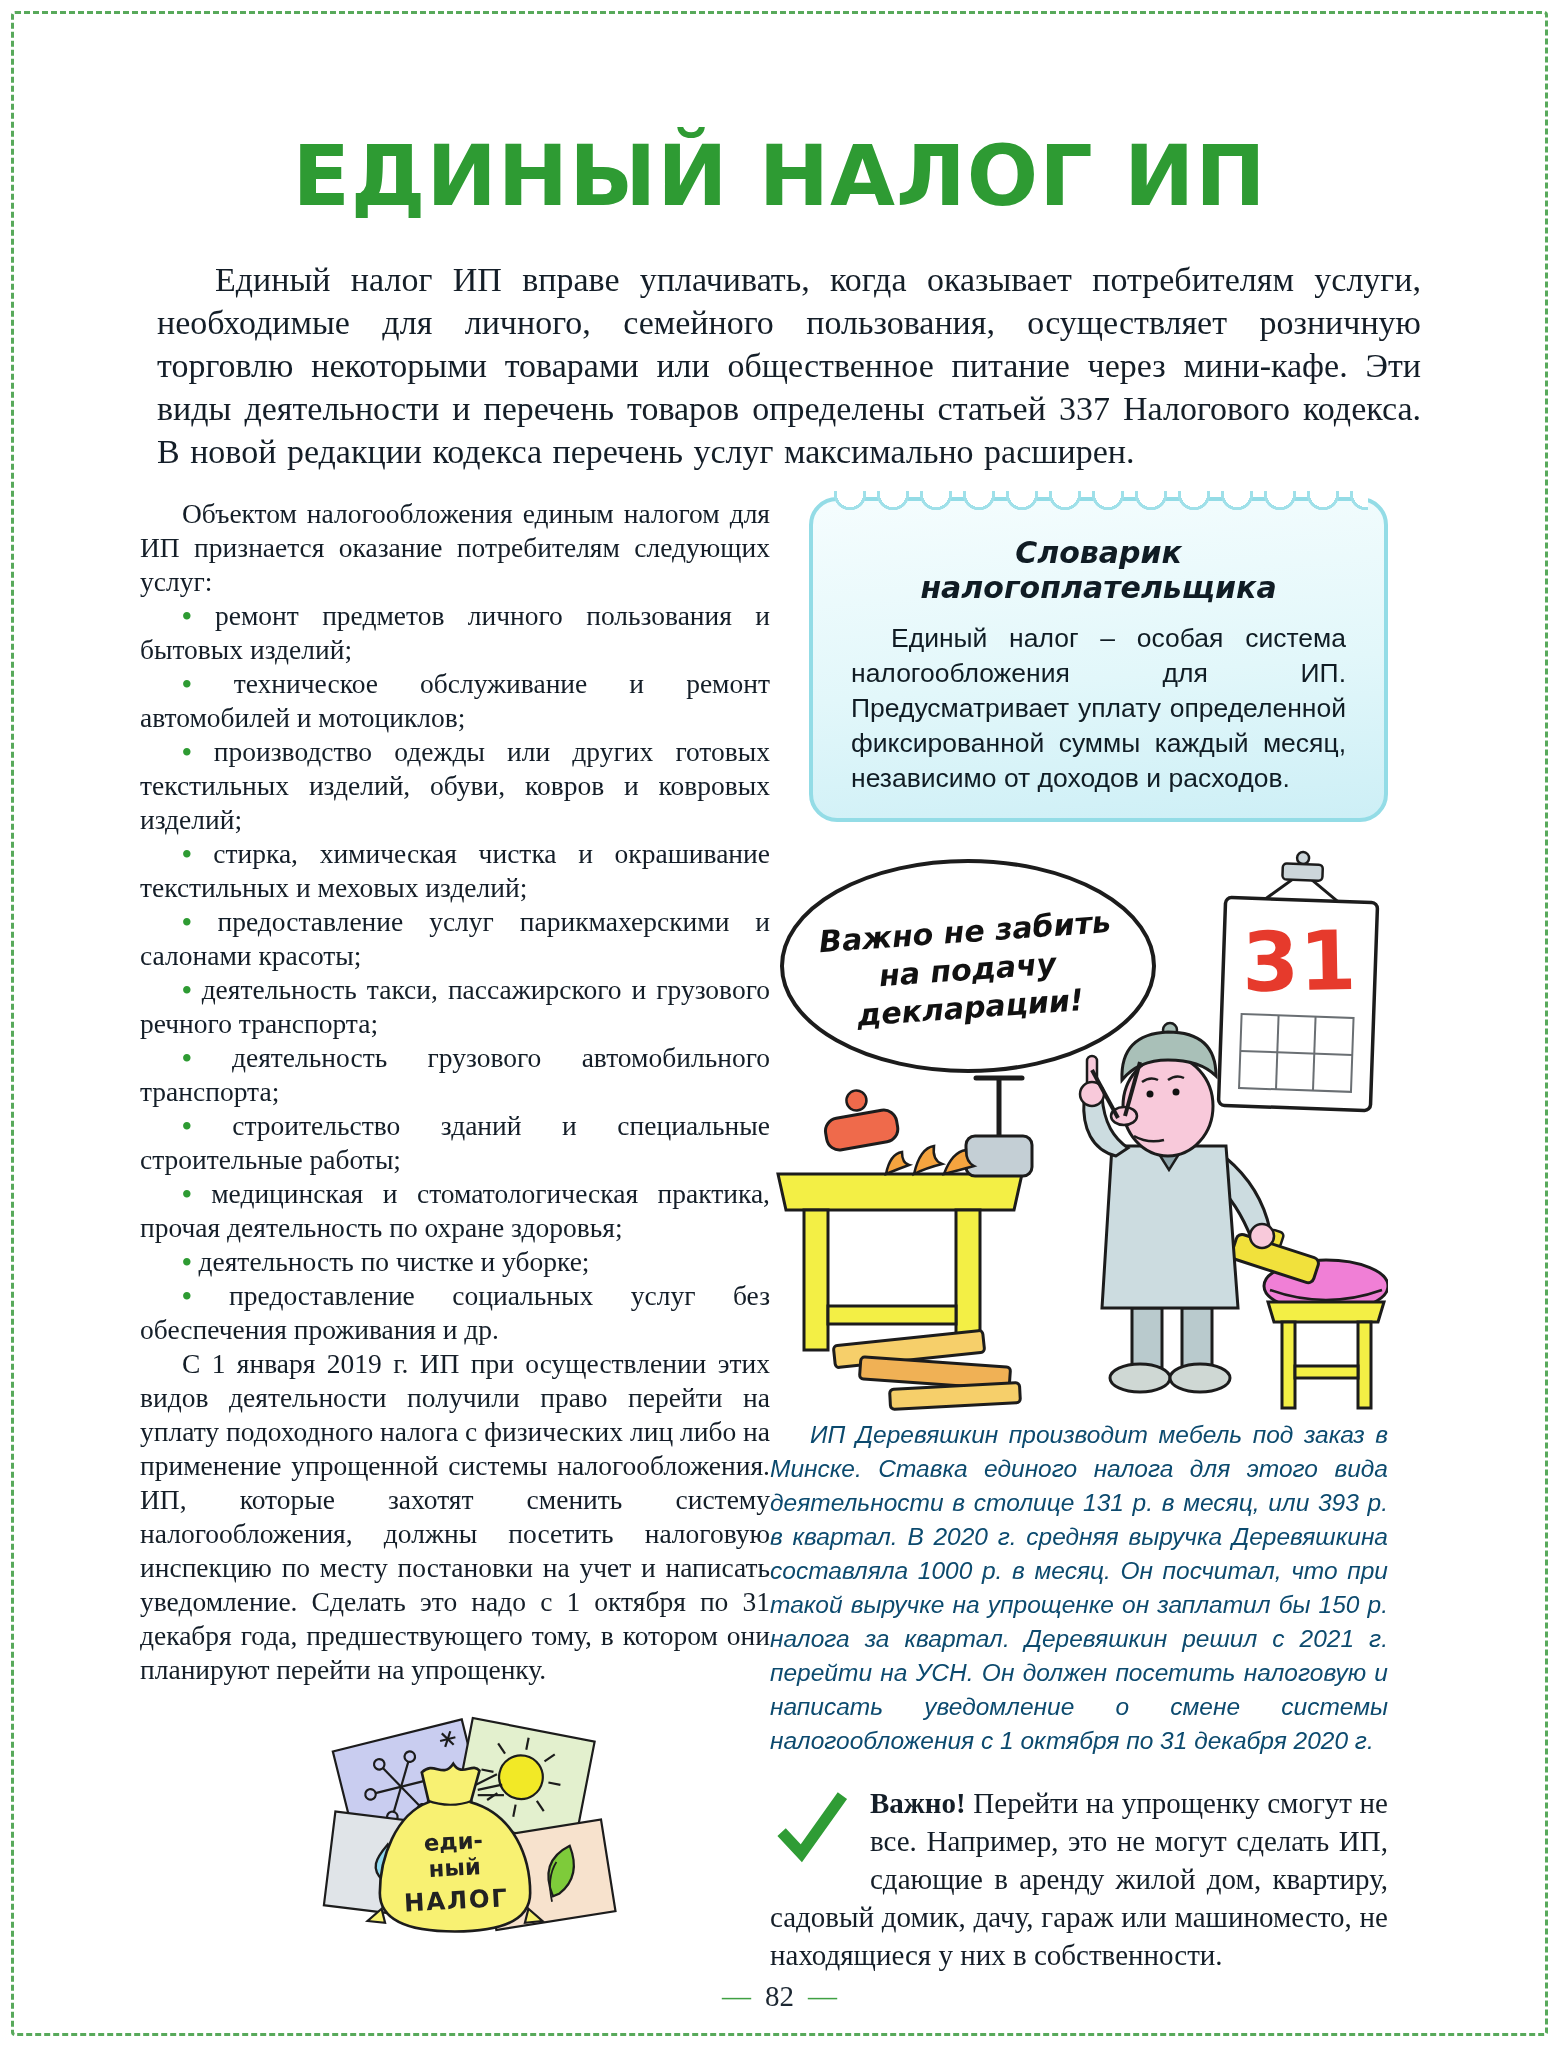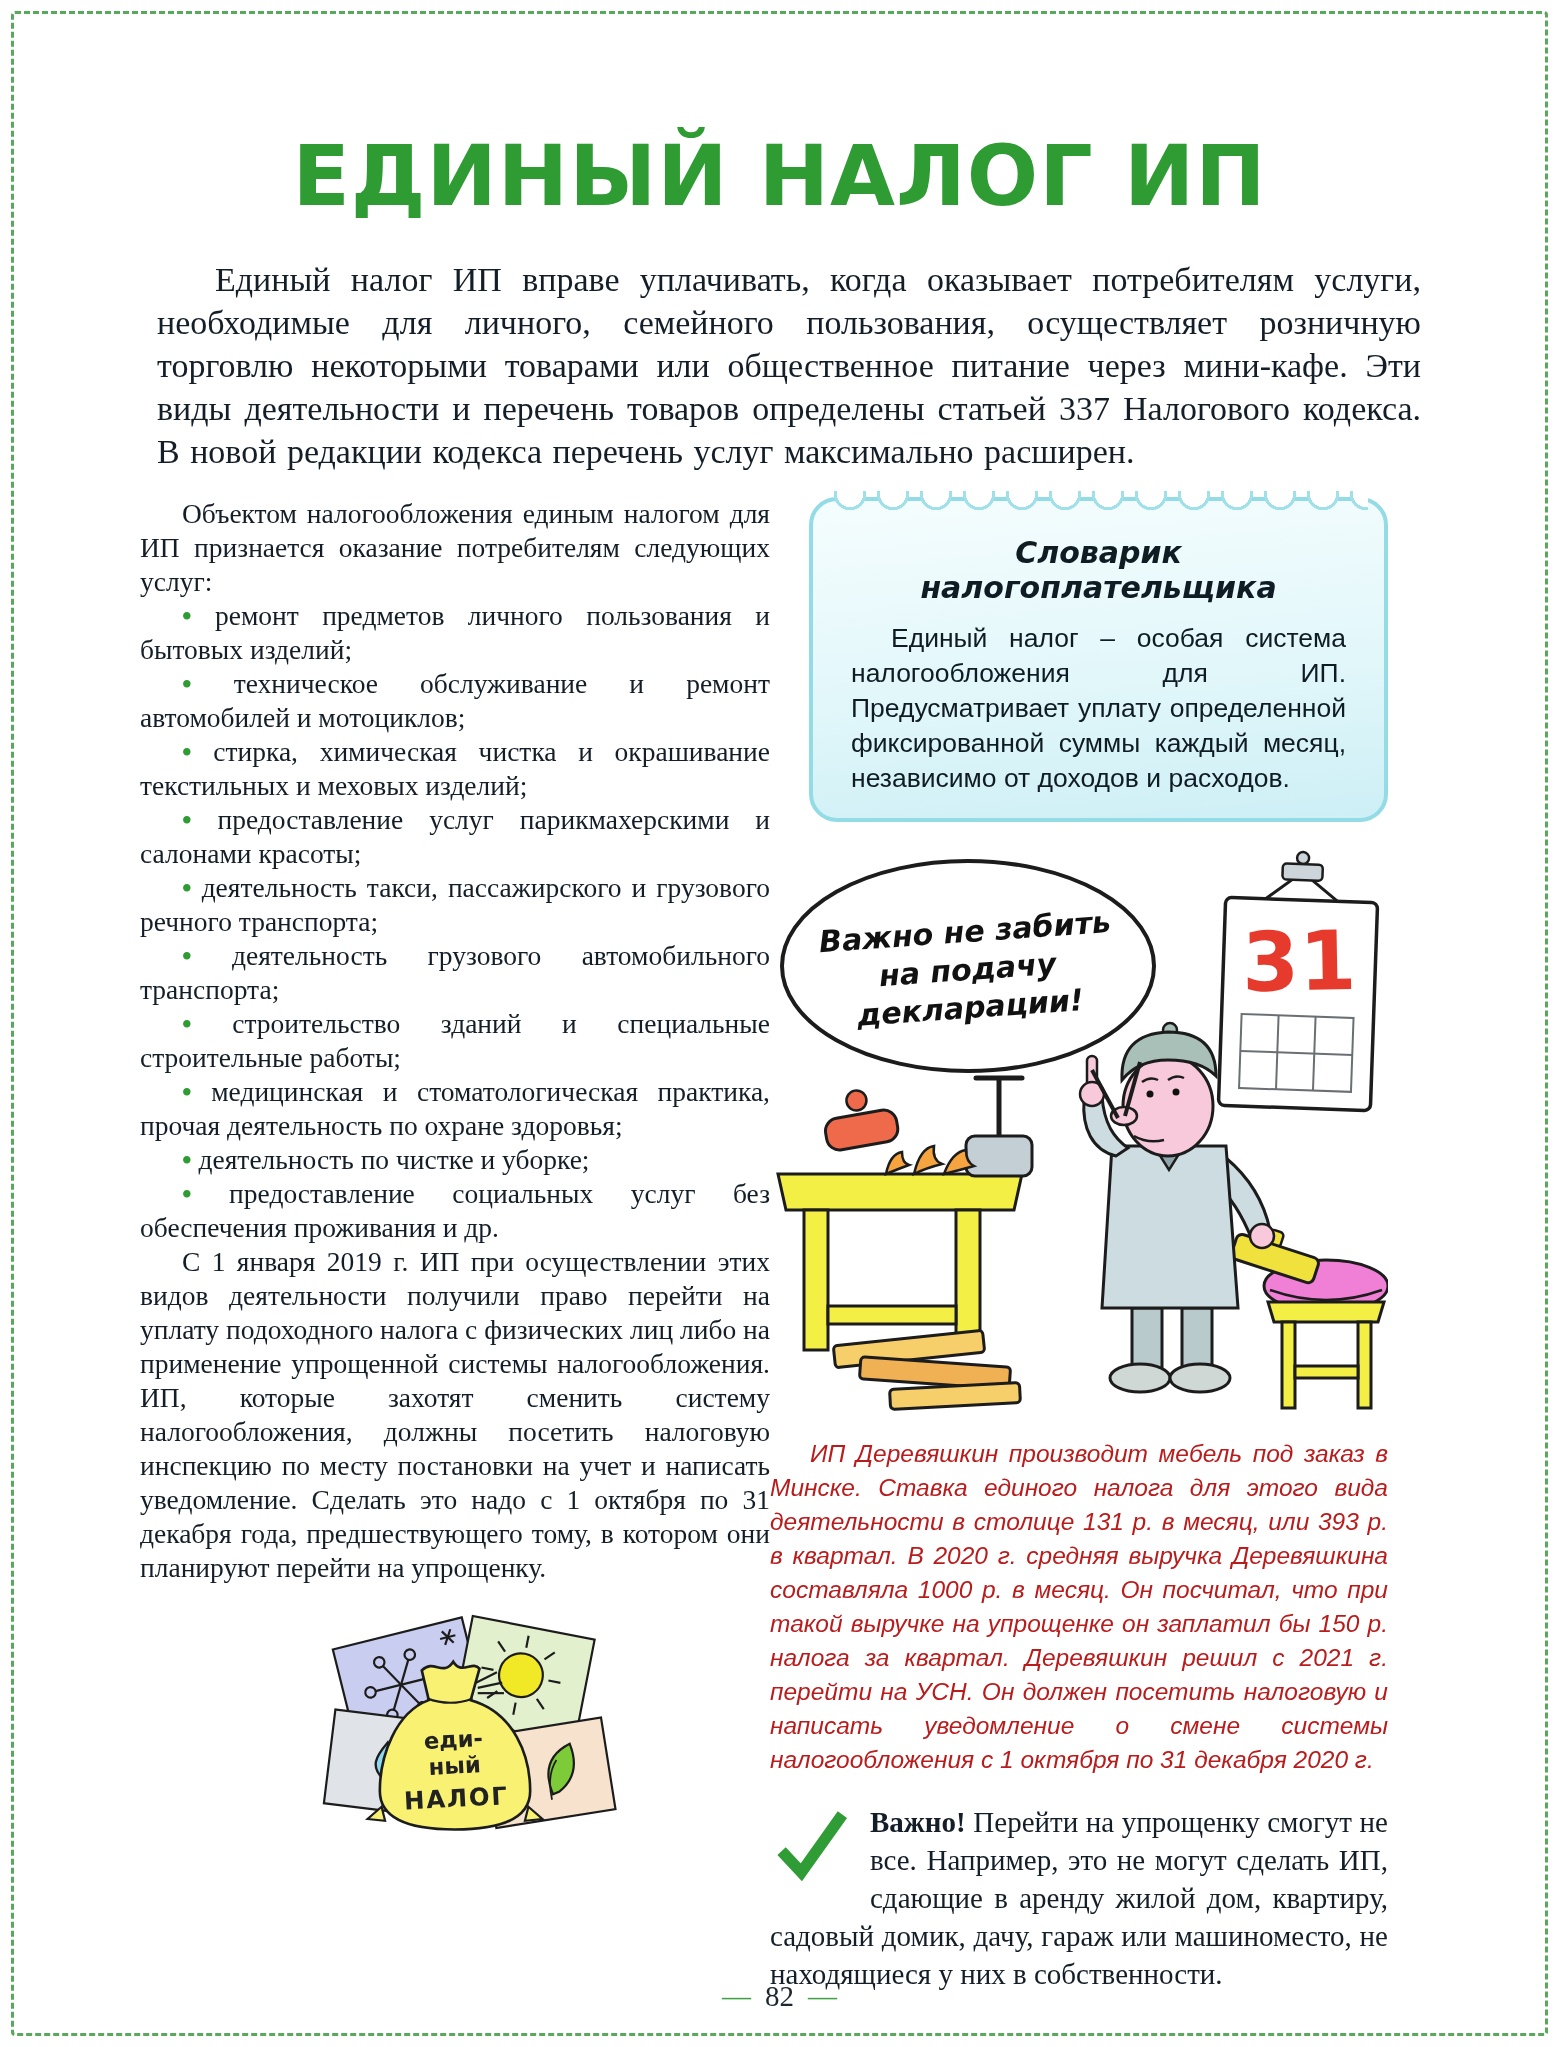--- a/index.html
+++ b/index.html
@@ -48,23 +48,23 @@
   }
   .dict-text{
     font-family:"Liberation Sans",sans-serif;font-size:26.5px;line-height:35px;
     text-align:justify;text-indent:40px;color:#101c24;margin:0;
   }
   .dict-text .term{font-weight:normal;}
 
   .cartoon-svg{display:block;width:618px;height:575px;margin-top:16px;}
 
   .caption{
-    margin-top:24px;font-family:"Liberation Sans",sans-serif;font-style:italic;
+    margin-top:5px;font-family:"Liberation Sans",sans-serif;font-style:italic;
     font-size:24.5px;line-height:34px;text-align:justify;text-indent:40px;
-    color:#b91c1c;
+    color:#0c4a6e;
   }
   .important{
     margin-top:26px;font-size:29px;line-height:38px;text-align:justify;
   }
   .important .b{font-weight:bold;}
   .check-svg{float:left;width:80px;height:76px;margin:4px 18px 2px 2px;}
 
   .bag-illu{display:block;width:352px;height:236px;margin:12px auto 0;}
 
   .footer{
@@ -81,20 +81,21 @@
 <h1 class="page-title">ЕДИНЫЙ НАЛОГ ИП</h1>
 
 <p class="intro">Единый налог ИП вправе уплачивать, когда оказывает потребителям услуги, необходимые для личного, семейного пользования, осуществляет розничную торговлю некоторыми товарами или общественное питание через мини-кафе. Эти виды деятельности и перечень товаров определены статьей 337 Налогового кодекса. В новой редакции кодекса перечень услуг максимально расширен.</p>
 
 <div class="columns">
 
   <div class="col-left">
     <p>Объектом налогообложения единым налогом для ИП признается оказание потребителям следующих услуг:</p>
     <p class="bullet">ремонт предметов личного пользования и бытовых изделий;</p>
     <p class="bullet">техническое обслуживание и ремонт автомобилей и мотоциклов;</p>
+    <p class="bullet">производство одежды или других готовых текстильных изделий, обуви, ковров и ковровых изделий;</p>
     <p class="bullet">стирка, химическая чистка и окрашивание текстильных и меховых изделий;</p>
     <p class="bullet">предоставление услуг парикмахерскими и салонами красоты;</p>
     <p class="bullet">деятельность такси, пассажирского и грузового речного транспорта;</p>
     <p class="bullet">деятельность грузового автомобильного транспорта;</p>
     <p class="bullet">строительство зданий и специальные строительные работы;</p>
     <p class="bullet">медицинская и стоматологическая практика, прочая деятельность по охране здоровья;</p>
     <p class="bullet">деятельность по чистке и уборке;</p>
     <p class="bullet">предоставление социальных услуг без обеспечения проживания и др.</p>
     <p>С 1 января 2019 г. ИП при осуществлении этих видов деятельности получили право перейти на уплату подоходного налога с физических лиц либо на применение упрощенной системы налогообложения. ИП, которые захотят сменить систему налогообложения, должны посетить налоговую инспекцию по месту постановки на учет и написать уведомление. Сделать это надо с 1 октября по 31 декабря года, предшествующего тому, в котором они планируют перейти на упрощенку.</p>
 

